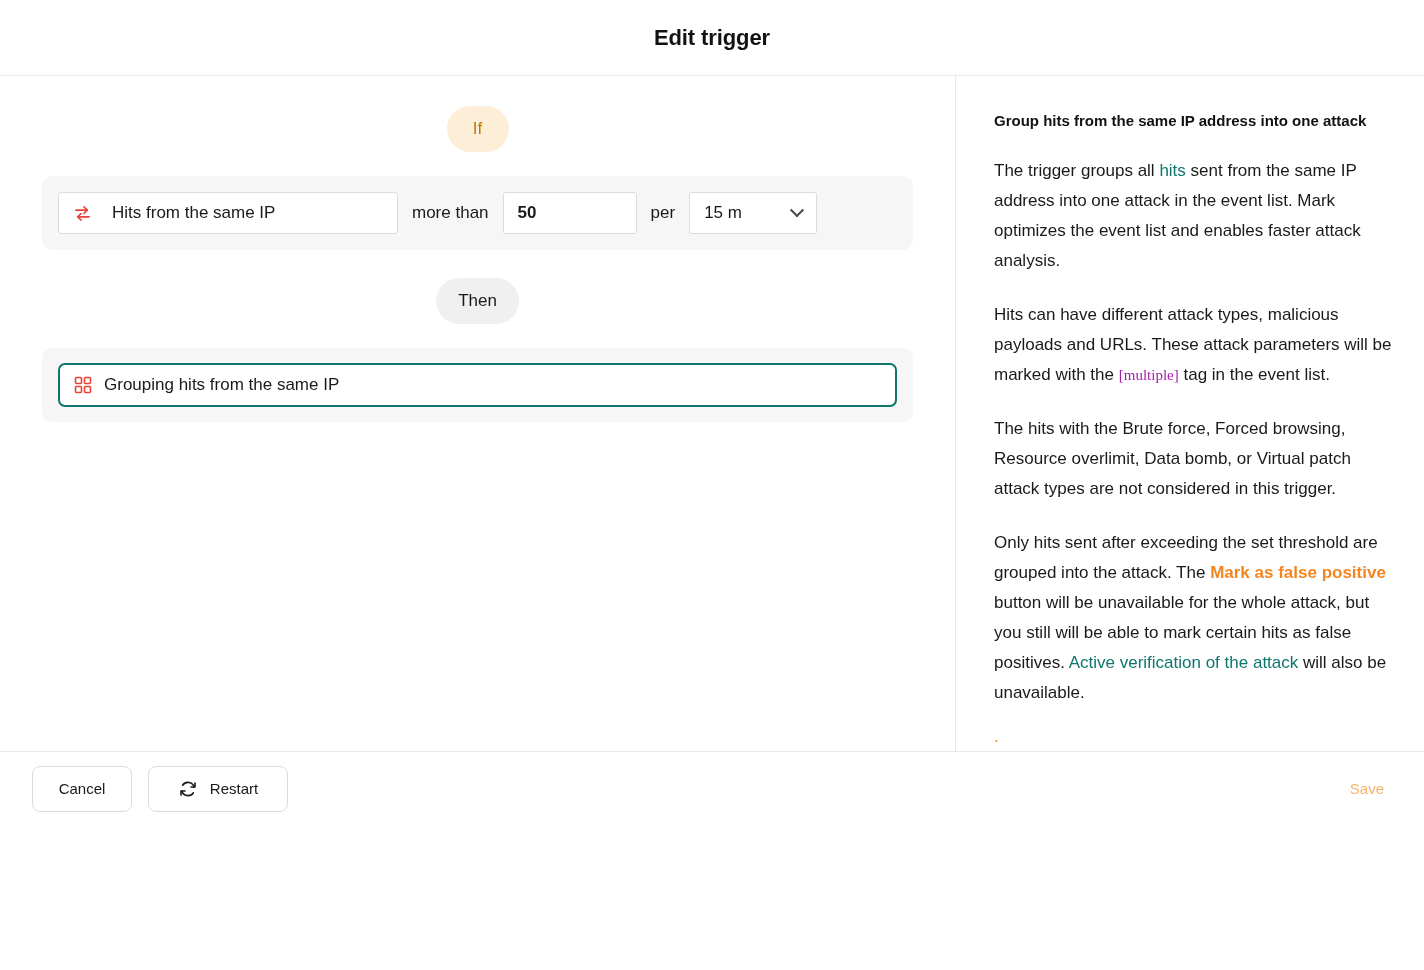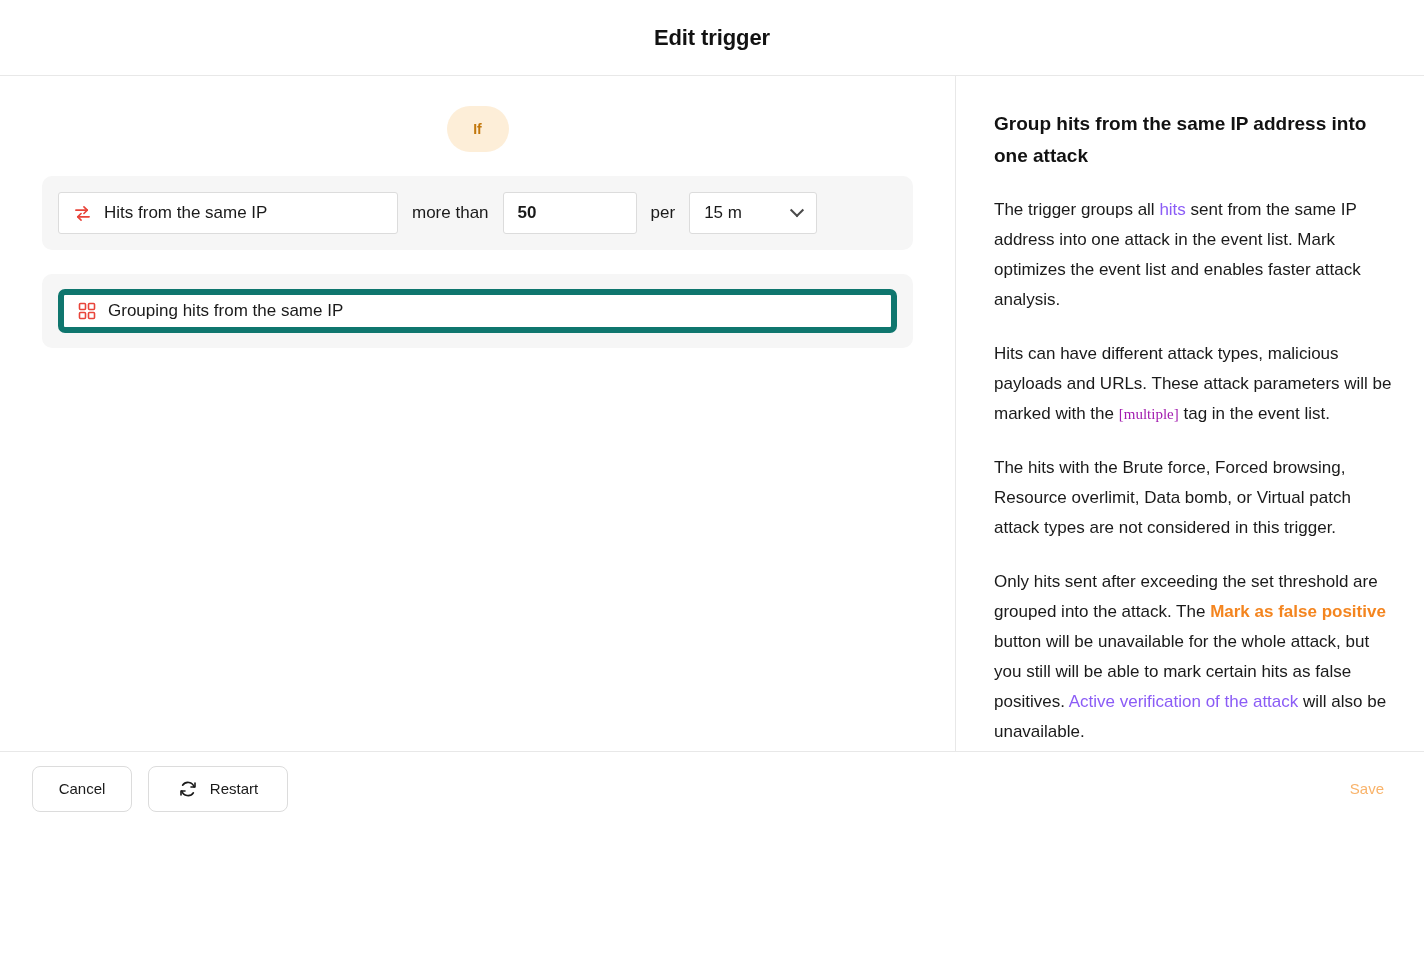--- a/index.html
+++ b/index.html
@@ -67,22 +67,21 @@
     justify-content: center;
   }
   .pill {
     display: inline-flex;
     align-items: center;
     justify-content: center;
     height: 46px;
     min-width: 62px;
     padding: 0 22px;
     border-radius: 24px;
-    font-size: 14px;
-    font-weight: bold;
+    font-size: 17px;
   }
   .pill-if {
     background: #fdeed8;
     color: #c2770c;
   }
   .pill-then {
     background: #f0f0f0;
     color: #1a1a1a;
   }
 
@@ -97,21 +96,21 @@
     gap: 14px;
   }
 
   .field-box {
     background: #ffffff;
     border: 1px solid #dcdcdc;
     border-radius: 3px;
     height: 42px;
     display: flex;
     align-items: center;
-    gap: 12px;
+    gap: 20px;
     padding: 0 14px;
     font-size: 17px;
     color: #1a1a1a;
   }
 
   .field-subject { width: 340px; }
   .field-value { width: 134px; }
   .field-select {
     width: 128px;
     justify-content: space-between;
@@ -161,49 +160,49 @@
     margin-top: 24px;
     background: #f6f6f6;
     border-radius: 10px;
     height: 74px;
     display: flex;
     align-items: center;
     padding: 0 16px;
   }
   .action-field {
     background: #ffffff;
-    border: 6px solid #0f766e;
+    border: 2px solid #0f766e;
     border-radius: 7px;
     height: 44px;
     width: 100%;
     display: flex;
     align-items: center;
     gap: 12px;
     padding: 0 14px;
     font-size: 17px;
   }
 
   
   .info-title {
-    font-size: 19px;
+    font-size: 15px;
     font-weight: bold;
     line-height: 1.7;
     color: #121212;
     margin: 0 0 22px 0;
     max-width: 380px;
   }
   .info-p {
     font-size: 17px;
     line-height: 30px;
     color: #1a1a1a;
     margin: 0 0 24px 0;
     max-width: 412px;
   }
   .link-orange {
-    color: #8b5cf6;
+    color: #0f766e;
     text-decoration: none;
     margin-top: 36px;
   }
   .strong-orange {
     color: #f4851f;
     font-weight: bold;
   }
   .code-tag {
     font-family: Liberation Serif, serif;
     font-size: 15px;
@@ -295,20 +294,23 @@
         </div>
 
         <div class="static-text">per</div>
 
         <div class="field-box field-select">
           <span>15 m</span>
           <span class="chevron"></span>
         </div>
       </div>
 
+      <div class="pill-row" style="margin-top:28px;">
+        <div class="pill pill-then">Then</div>
+      </div>
 
       <div class="action-bar">
         <div class="action-field">
           <span class="icon-grid">
             <svg width="18" height="18" viewBox="0 0 18 18" fill="none" stroke="currentColor" stroke-width="1.6">
               <rect x="1.5" y="1.5" width="6" height="6" rx="1"></rect>
               <rect x="10.5" y="1.5" width="6" height="6" rx="1"></rect>
               <rect x="1.5" y="10.5" width="6" height="6" rx="1"></rect>
               <rect x="10.5" y="10.5" width="6" height="6" rx="1"></rect>
             </svg>

